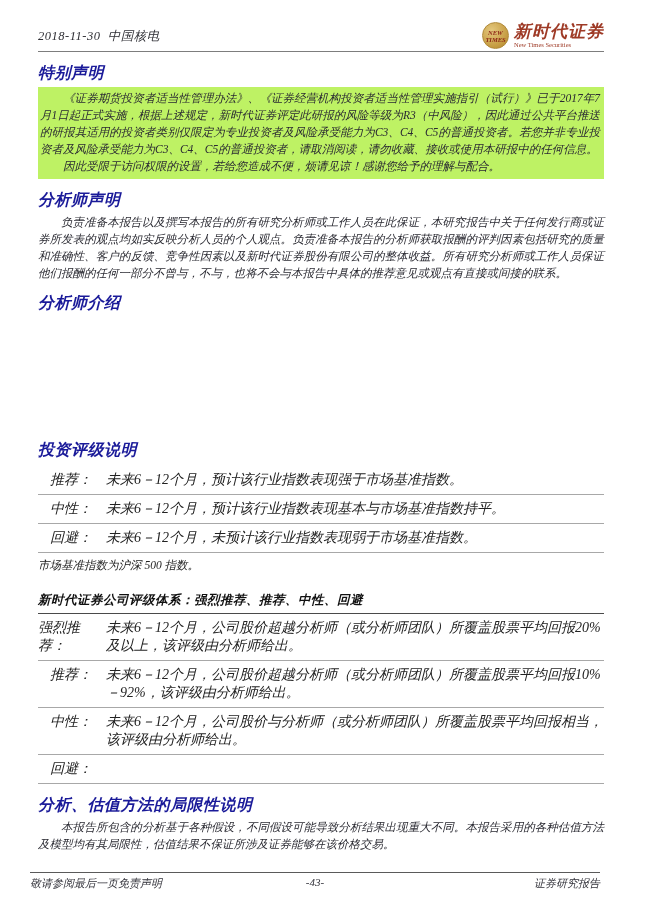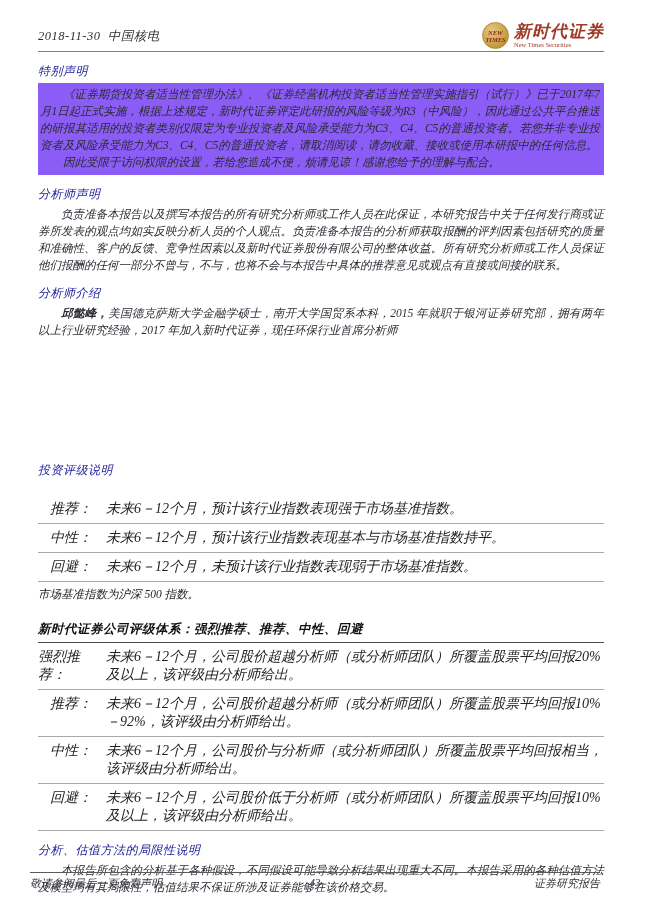--- a/index.html
+++ b/index.html
@@ -36,32 +36,32 @@
   }
   .brand-text { text-align: left; }
   .brand-cn {
     font-size: 17px; font-weight: bold; color: #9e3a26;
     font-style: italic; letter-spacing: 1px; line-height: 18px;
   }
   .brand-en { font-size: 6.5px; color: #9e3a26; line-height: 8px; }
 
   
   .sec-title {
-    font-size: 12px; font-weight: normal; font-style: italic;
+    font-size: 16px; font-weight: bold; font-style: italic;
     color: #1a1a99; letter-spacing: .5px;
     margin-top: 11px; margin-bottom: 3px;
   }
 
   
   .para {
     font-size: 11.5px; line-height: 17px; font-style: italic;
     color: #2a2a32; text-align: justify;
   }
   .para .indent { display: inline-block; width: 2em; }
-  .gray-box { background: #8b5cf6; padding: 3px 4px 4px 2px; }
+  .gray-box { background: #bef264; padding: 3px 4px 4px 2px; }
   .bold-name { font-weight: bold; }
 
   
   .rating-block { margin-top: 1px; }
   .table-header {
     font-size: 12.5px; font-weight: bold; font-style: italic; color: #111;
     padding: 4px 0 4px 0; letter-spacing: .5px;
     border-bottom: 1.5px solid #4a4a4a;
   }
   .rating-row {
@@ -114,25 +114,24 @@
     <div class="sec-title">特别声明</div>
     <div class="gray-box">
       <div class="para"><span class="indent"></span><span>《证券期货投资者适当性管理办法》、《证券经营机构投资者适当性管理实施指引（试行）》已于2017年7月1日起正式实施，根据上述规定，新时代证券评定此研报的风险等级为R3（中风险），因此通过公共平台推送的研报其适用的投资者类别仅限定为专业投资者及风险承受能力为C3、C4、C5的普通投资者。若您并非专业投资者及风险承受能力为C3、C4、C5的普通投资者，请取消阅读，请勿收藏、接收或使用本研报中的任何信息。</span></div>
       <div class="para"><span class="indent"></span><span>因此受限于访问权限的设置，若给您造成不便，烦请见谅！感谢您给予的理解与配合。</span></div>
     </div>
 
     <div class="sec-title">分析师声明</div>
     <div class="para"><span class="indent"></span><span>负责准备本报告以及撰写本报告的所有研究分析师或工作人员在此保证，本研究报告中关于任何发行商或证券所发表的观点均如实反映分析人员的个人观点。负责准备本报告的分析师获取报酬的评判因素包括研究的质量和准确性、客户的反馈、竞争性因素以及新时代证券股份有限公司的整体收益。所有研究分析师或工作人员保证他们报酬的任何一部分不曾与，不与，也将不会与本报告中具体的推荐意见或观点有直接或间接的联系。</span></div>
 
     <div class="sec-title">分析师介绍</div>
-    <div class="para"><span class="indent"></span><span class="bold-name">邱懿峰，</span><span>美国德克萨斯大学金融学硕士，南开大学国贸系本科，2015 年就职于银河证券研究部，拥有两年以上行业研究经验，2017 年加入新时代证券，现任环保行业首席分析师</span></div>
 
     <div class="big-gap"></div>
 
-    <div class="sec-title" style="margin-bottom:16px">投资评级说明</div>
+    <div class="sec-title" style="margin-bottom:5px">投资评级说明</div>
 
     <div class="rating-block">
       <div class="rating-row">
         <div class="rating-label">推荐：</div>
         <div class="rating-desc">未来6－12个月，预计该行业指数表现强于市场基准指数。</div>
       </div>
       <div class="rating-row">
         <div class="rating-label">中性：</div>
         <div class="rating-desc">未来6－12个月，预计该行业指数表现基本与市场基准指数持平。</div>
       </div>
@@ -154,21 +153,20 @@
       <div class="rating-row">
         <div class="rating-label">推荐：</div>
         <div class="rating-desc">未来6－12个月，公司股价超越分析师（或分析师团队）所覆盖股票平均回报10%－92%，该评级由分析师给出。</div>
       </div>
       <div class="rating-row">
         <div class="rating-label">中性：</div>
         <div class="rating-desc">未来6－12个月，公司股价与分析师（或分析师团队）所覆盖股票平均回报相当，该评级由分析师给出。</div>
       </div>
       <div class="rating-row">
         <div class="rating-label">回避：</div>
-        <div class="rating-desc">未来6－12个月，公司股价低于分析师（或分析师团队）所覆盖股票平均回报10%及以上，该评级由分析师给出。</div>
       </div>
     </div>
 
     <div class="sec-title">分析、估值方法的局限性说明</div>
     <div class="para"><span class="indent"></span><span>本报告所包含的分析基于各种假设，不同假设可能导致分析结果出现重大不同。本报告采用的各种估值方法及模型均有其局限性，估值结果不保证所涉及证券能够在该价格交易。</span></div>
 
   </div>
 
   <div class="footer">
     <div>敬请参阅最后一页免责声明</div>

